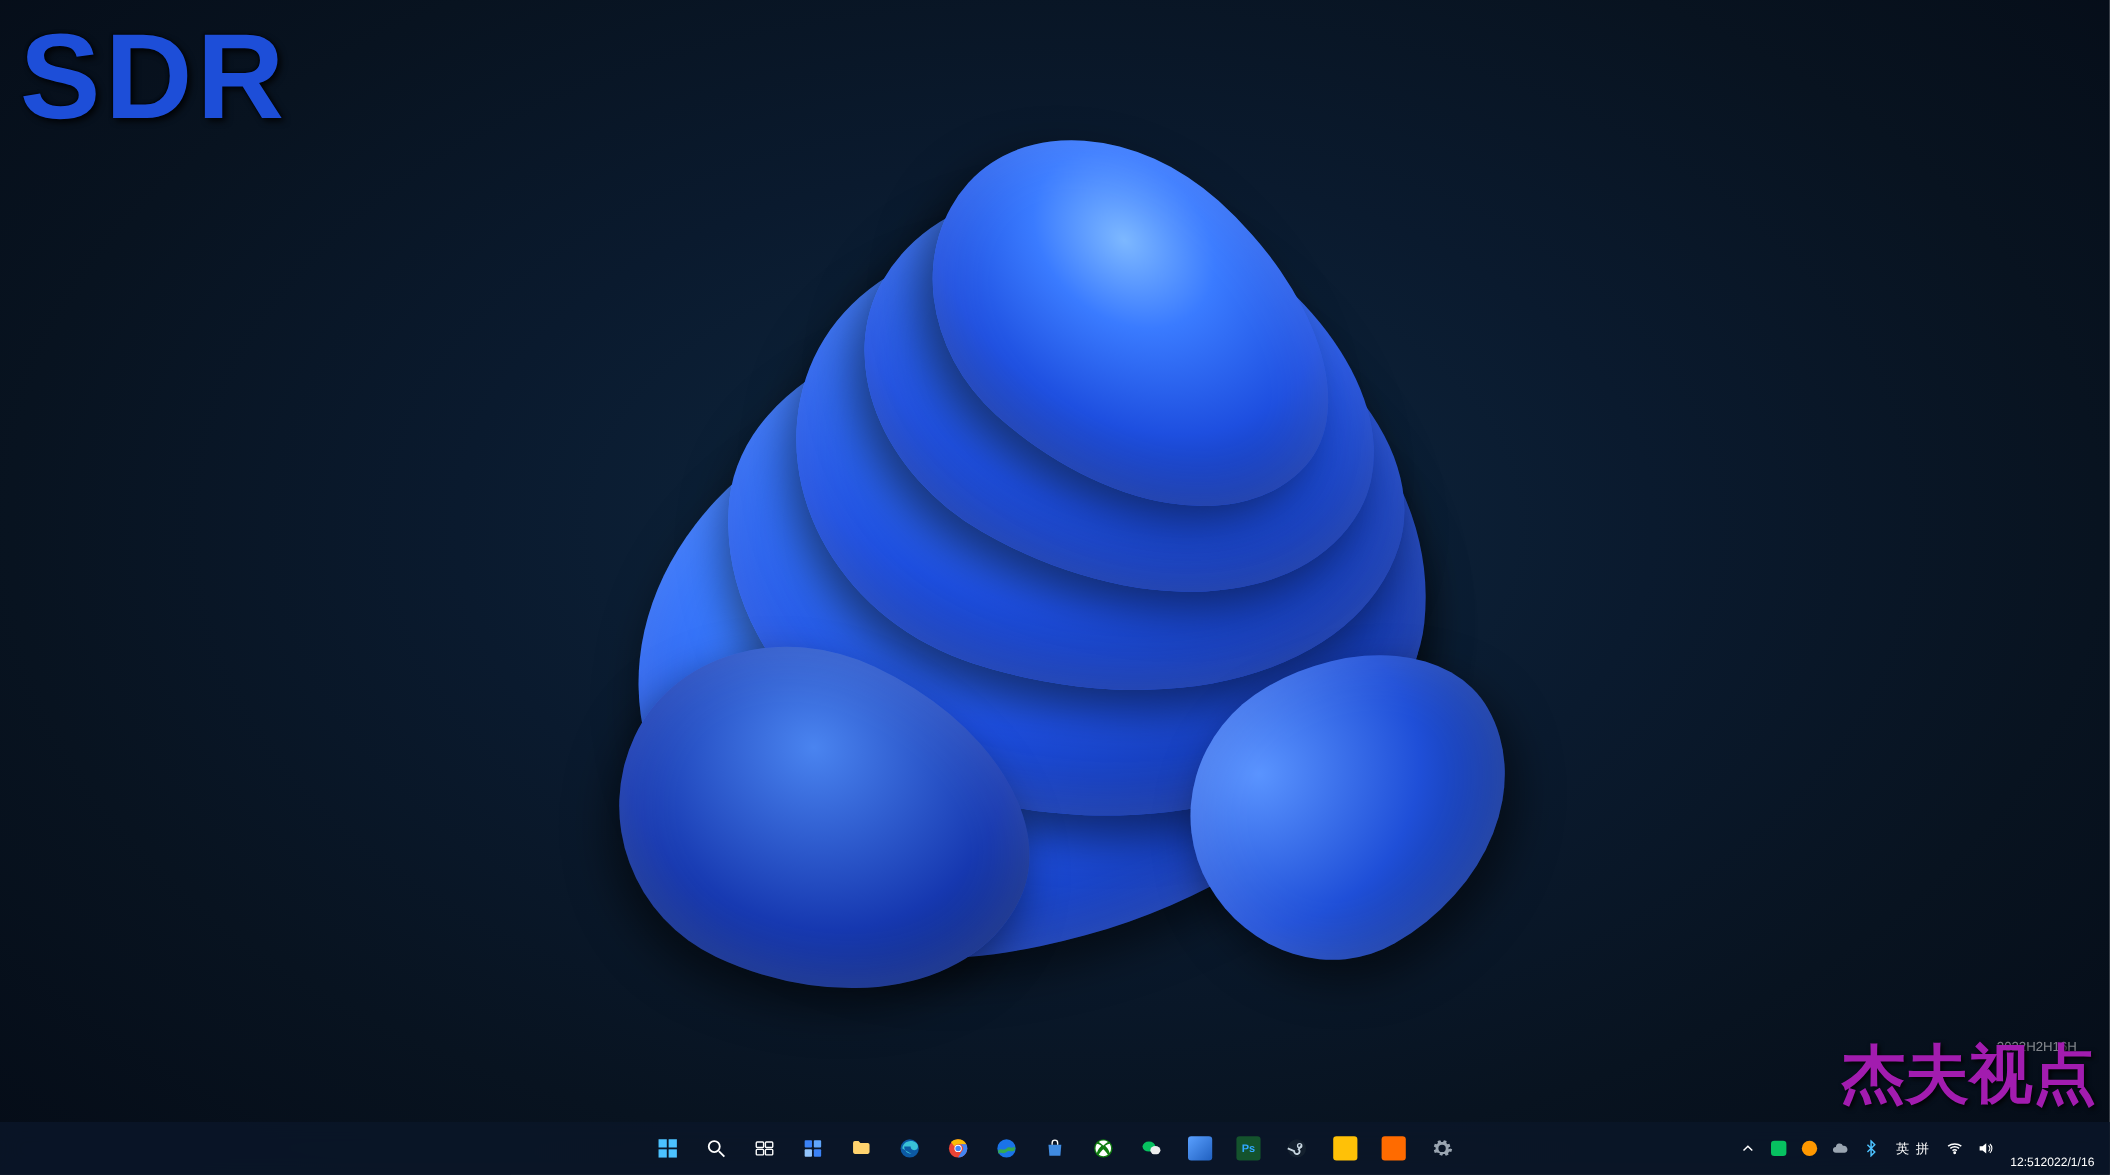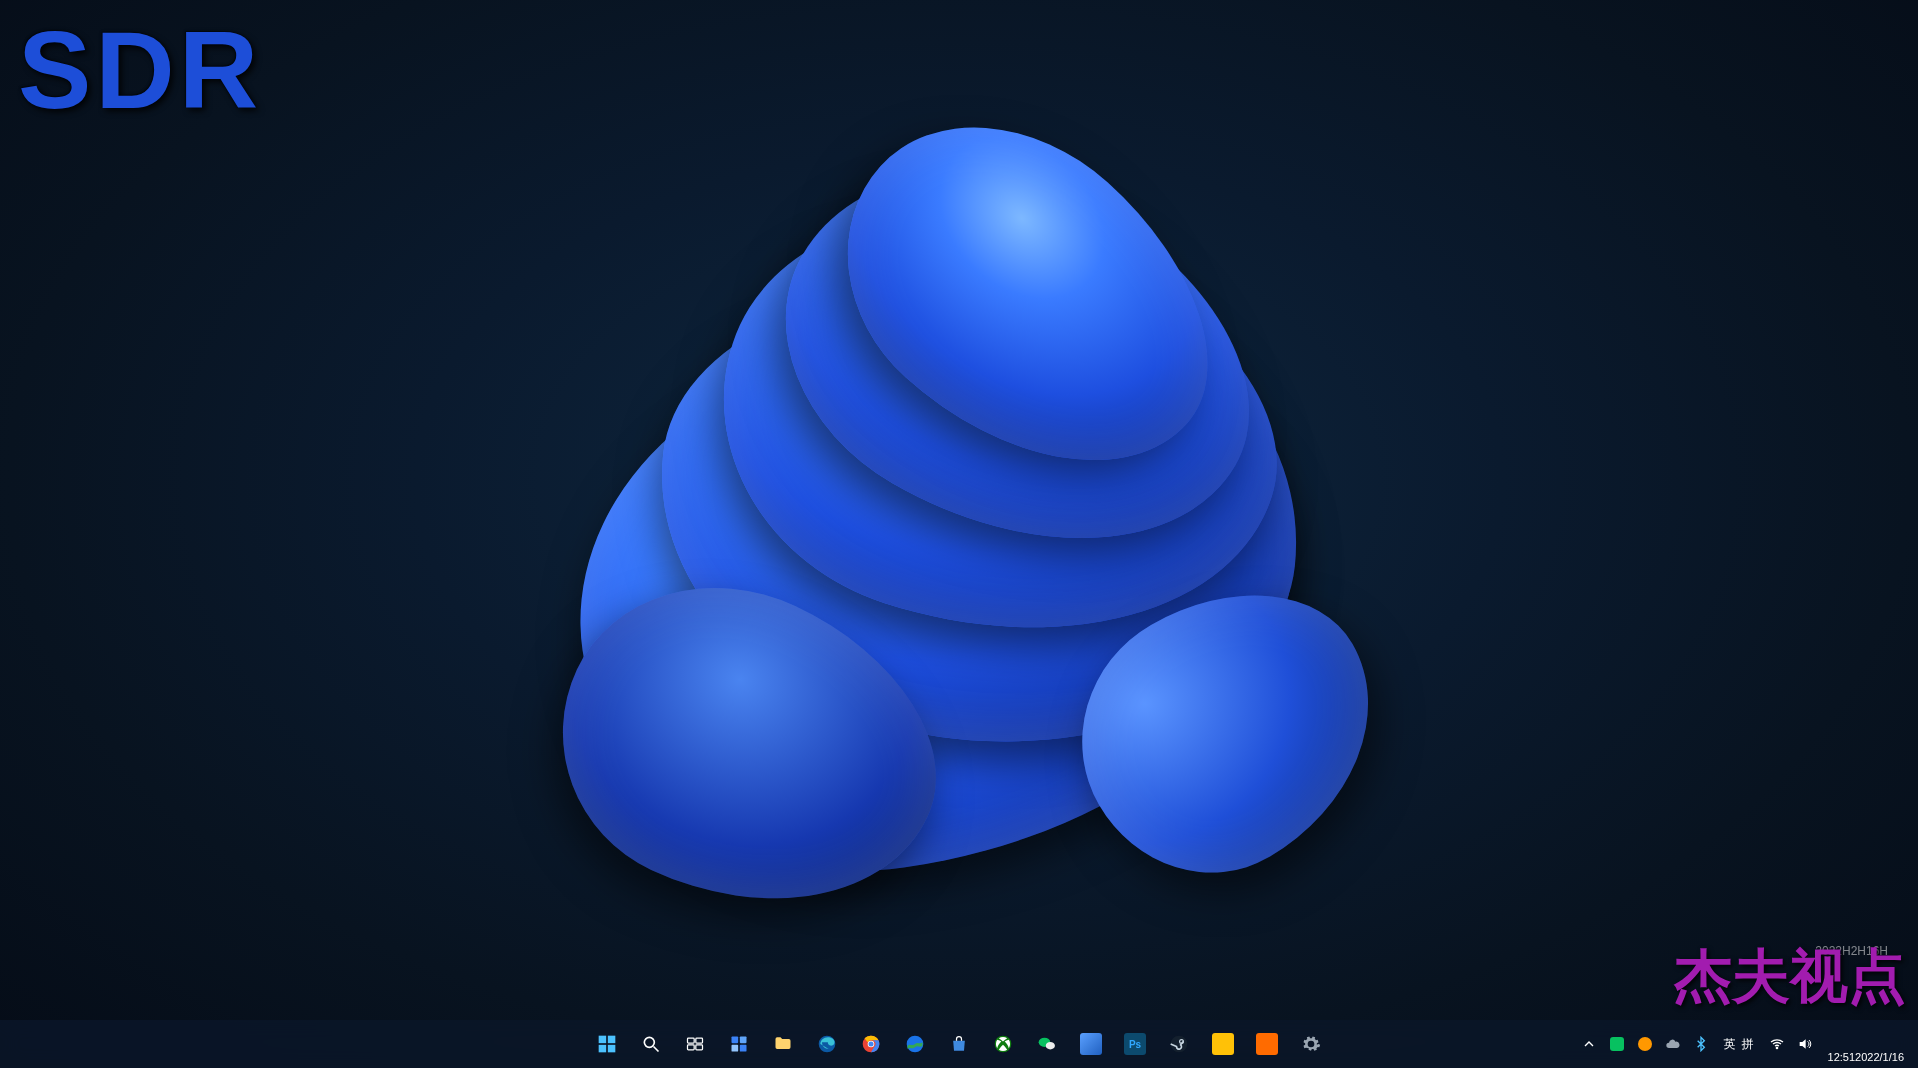--- a/index.html
+++ b/index.html
@@ -264,21 +264,21 @@
     </div>
 
     <div class="tb-item">
       <span class="tb-icon">
         <div class="icon-box" style="background:linear-gradient(135deg,#5aa0ff,#2060c0);"></div>
       </span>
     </div>
 
     <div class="tb-item">
       <span class="tb-icon">
-        <div class="icon-box" style="background:#0c4a6e;color:#31a8ff;font-size:10px;font-weight:700;display:flex;align-items:center;justify-content:center;">Ps</div>
+        <div class="icon-box" style="background:#14532d;color:#31a8ff;font-size:10px;font-weight:700;display:flex;align-items:center;justify-content:center;">Ps</div>
       </span>
     </div>
 
     <div class="tb-item">
       <span class="tb-icon">
         <svg viewBox="0 0 24 24">
             <circle cx="12" cy="12" r="10" fill="#14202e"></circle>
             <circle cx="15" cy="9" r="3" fill="#c7d5e0"></circle>
             <circle cx="15" cy="9" r="1.5" fill="#14202e"></circle>
             <path d="M2 12l7 3a3 3 0 105-2l3-4" stroke="#c7d5e0" stroke-width="2" fill="none"></path>

